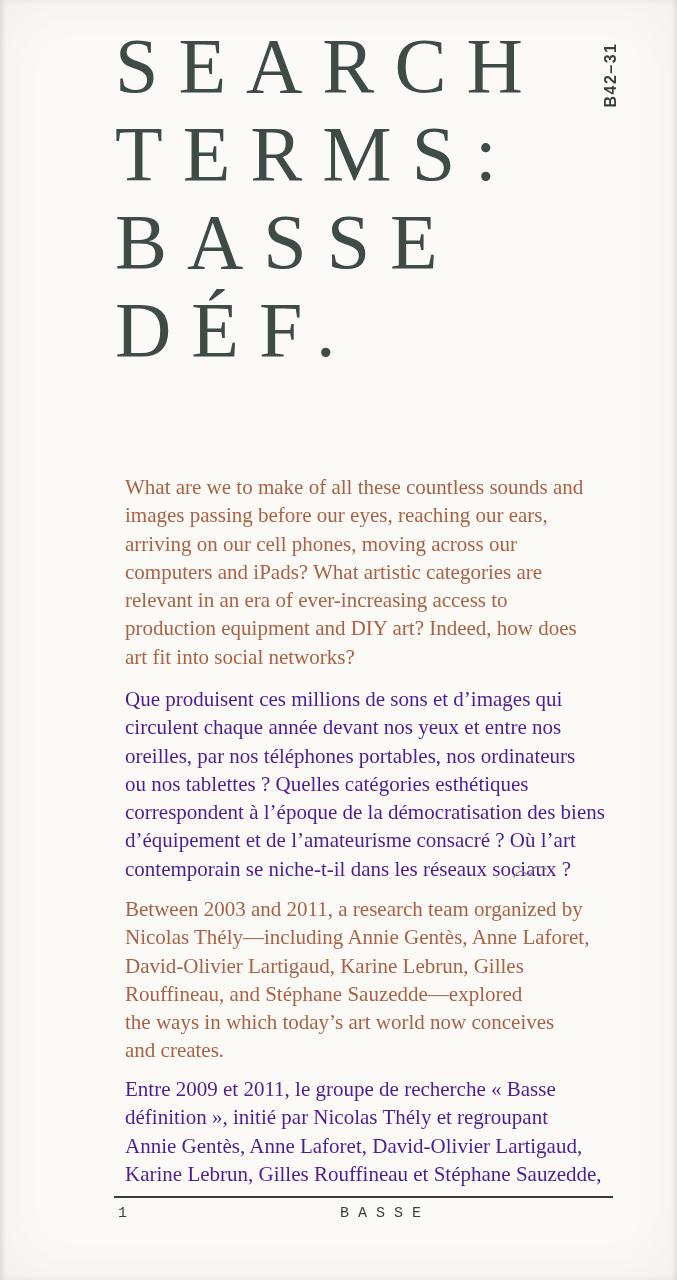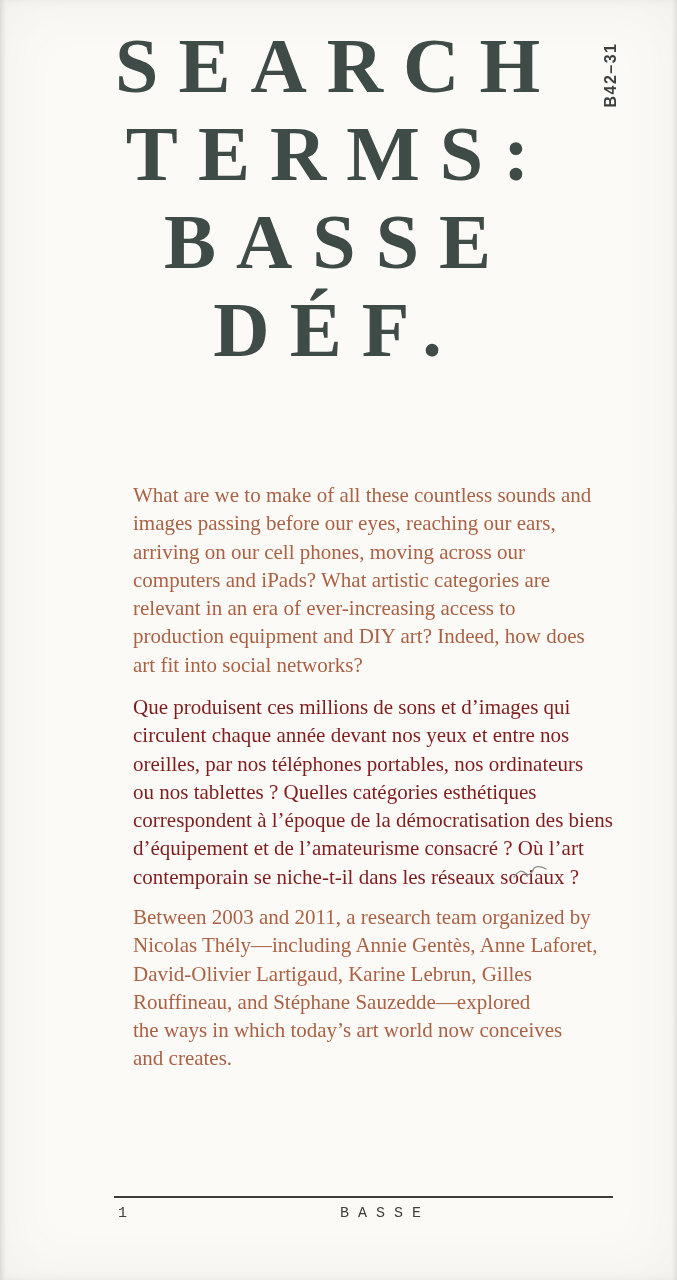--- a/index.html
+++ b/index.html
@@ -19,43 +19,42 @@
     pointer-events:none;
   }
   .page::after {
     content:""; position:absolute; right:0; top:0; bottom:0; width:5px;
     background:linear-gradient(to left, rgba(150,150,145,0.14), rgba(150,150,145,0));
     pointer-events:none;
   }
 
   .title {
     position:absolute; left:115px; top:22px; margin:0;
-    font-size:78px; line-height:88px; font-weight:bold;
+    font-size:78px; line-height:88px; font-weight:normal;
     letter-spacing:20px;
     color:#3f4b47;
     white-space:pre;
-    text-align:center;
   }
 
   .edition-tag {
     position:absolute; left:566px; top:65px;
     width:90px; height:20px;
     transform:rotate(-90deg);
     font-family:"Liberation Sans", sans-serif;
     font-weight:bold; font-size:16px; letter-spacing:1.5px;
     color:#3b403e; text-align:center; line-height:20px;
   }
 
   .para {
-    position:absolute; left:117px; margin:16px;
+    position:absolute; left:117px; margin:8px;
     font-size:21px; line-height:28.3px;
     white-space:pre;
   }
   .para.en { color:#ab6244; }
-  .para.fr { color:#7f1d1d; }
+  .para.fr { color:#4c1d95; }
   .p1 { top:465px; }
   .p2 { top:677px; }
   .p3 { top:887px; }
   .p4 { top:1067px; }
 
   .pencil-mark { position:absolute; left:512px; top:864px; }
 
   .footer-rule {
     position:absolute; left:114px; top:1196px;
     width:499px; height:2px; background:#3c3c3a;
@@ -100,20 +99,24 @@
     <path d="M2,13 q6,-9 11,-4 t9,-5 q5,-3 12,1" fill="none" stroke="#8d8d86" stroke-width="1.3" stroke-linecap="round"></path>
   </svg>
 
   <p class="para en p3">Between 2003 and 2011, a research team organized by
 Nicolas Thély—including Annie Gentès, Anne Laforet,
 David-Olivier Lartigaud, Karine Lebrun, Gilles
 Rouffineau, and Stéphane Sauzedde—explored
 the ways in which today’s art world now conceives
 and creates.</p>
 
+  <p class="para fr p4">Entre 2009 et 2011, le groupe de recherche « Basse
+définition », initié par Nicolas Thély et regroupant
+Annie Gentès, Anne Laforet, David-Olivier Lartigaud,
+Karine Lebrun, Gilles Rouffineau et Stéphane Sauzedde,</p>
 
   <div class="footer-rule"></div>
 
   <div class="page-number">1</div>
 
   <div class="running-title">BASSE</div>
 
 </div>
 
 </body></html>

